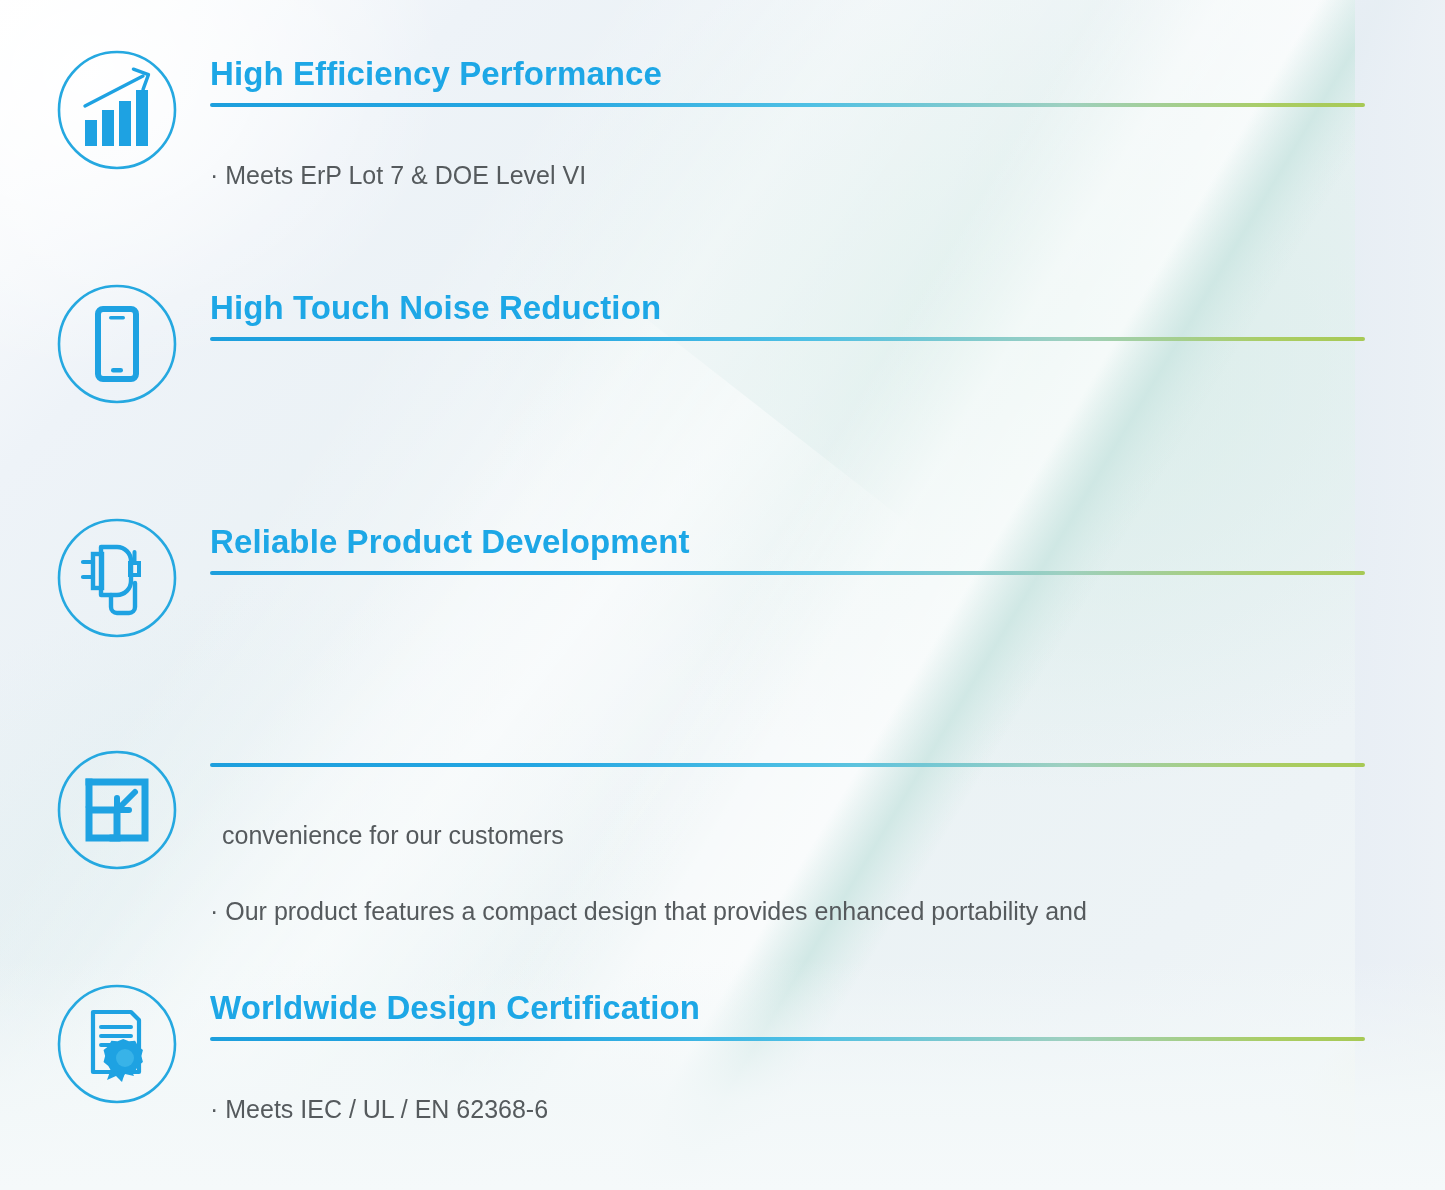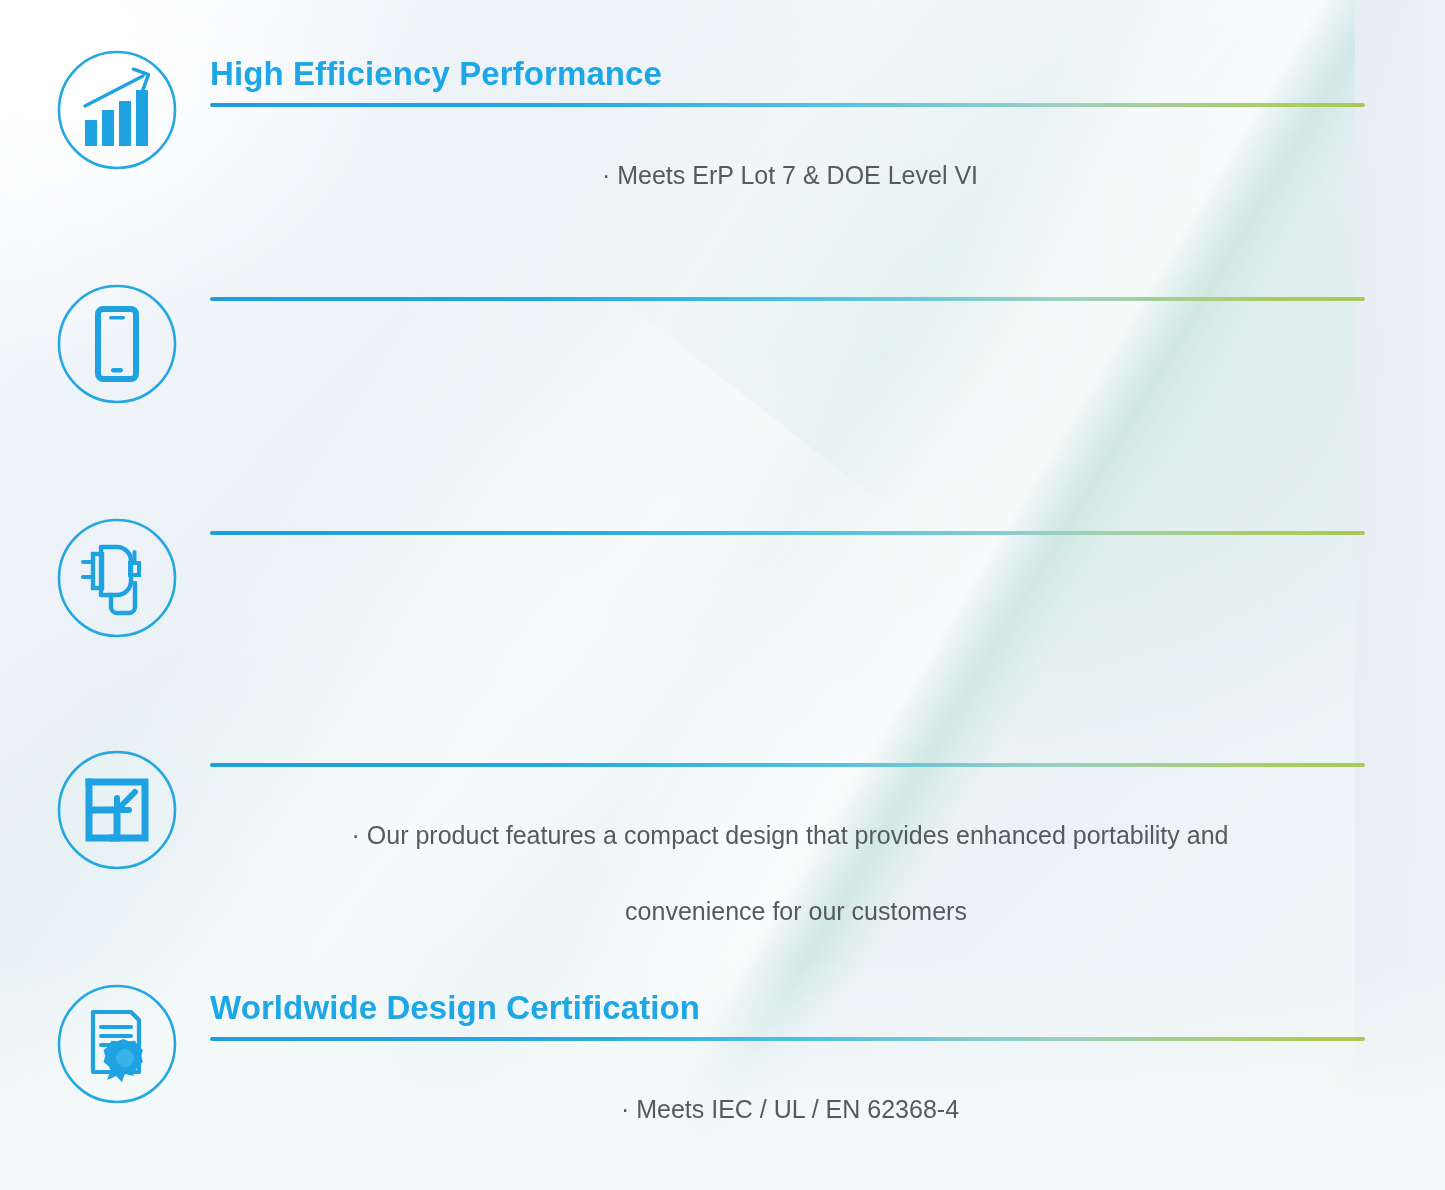--- a/index.html
+++ b/index.html
@@ -130,21 +130,20 @@
     font-size: 25px;
     line-height: 38px;
     color: #555a5d;
     font-weight: 400;
     white-space: pre-line;
   }
   .feature-desc .line {
     display: block;
     text-indent: -12px;
     padding-left: 12px;
-    text-align: center;
   }
 </style>
 </head>
 <body>
 
 <div class="canvas">
 
   <div class="bg-layer bg-wash-teal"></div>
   <div class="bg-layer">
     <div class="band band-c"></div>
@@ -182,80 +181,82 @@
     <div class="feature-row" style="top:282px;">
       <div class="icon-wrap" style="top:0px;">
         <svg class="icon-circle" viewBox="0 0 124 124" xmlns="http://www.w3.org/2000/svg">
           <circle cx="62" cy="62" r="58" fill="none" stroke="#25a8e0" stroke-width="2.6"></circle>
           <rect x="43" y="27" width="38" height="70" rx="5" ry="5" fill="none" stroke="#1ea2e2" stroke-width="6"></rect>
           <rect x="54" y="34" width="16" height="3.5" rx="1.7" fill="#1ea2e2"></rect>
           <rect x="56" y="86" width="12" height="4.5" rx="2.2" fill="#1ea2e2"></rect>
         </svg>
       </div>
       <div class="feature-body" style="top:6px;">
+        <h2 class="feature-title">High Touch Noise Reduction</h2>
         <div class="divider"></div>
         <p class="feature-desc">
         </p>
       </div>
     </div>
 
     <div class="feature-row" style="top:516px;">
       <div class="icon-wrap" style="top:0px;">
         <svg class="icon-circle" viewBox="0 0 124 124" xmlns="http://www.w3.org/2000/svg">
           <circle cx="62" cy="62" r="58" fill="none" stroke="#25a8e0" stroke-width="2.6"></circle>
           <path d="M46 31 h16 a14 14 0 0 1 14 14 v20 a14 14 0 0 1 -14 14 h-16 z" fill="none" stroke="#1ea2e2" stroke-width="4.4" stroke-linejoin="round"></path>
           <rect x="38" y="38" width="9" height="34" fill="none" stroke="#1ea2e2" stroke-width="4.4"></rect>
           <path d="M38 46 h-10 M38 61 h-10" fill="none" stroke="#1ea2e2" stroke-width="4.2" stroke-linecap="round"></path>
           <path d="M56 79 v12 a6 6 0 0 0 6 6 h12 a6 6 0 0 0 6 -6 v-24" fill="none" stroke="#1ea2e2" stroke-width="4.4" stroke-linecap="round" stroke-linejoin="round"></path>
           <rect x="75" y="47" width="9" height="12" fill="none" stroke="#1ea2e2" stroke-width="4"></rect>
           <path d="M79.5 47 v-11" fill="none" stroke="#1ea2e2" stroke-width="4" stroke-linecap="round"></path>
         </svg>
       </div>
       <div class="feature-body" style="top:6px;">
+        <h2 class="feature-title">Reliable Product Development</h2>
         <div class="divider"></div>
         <p class="feature-desc">
         </p>
       </div>
     </div>
 
     <div class="feature-row" style="top:748px;">
       <div class="icon-wrap" style="top:0px;">
         <svg class="icon-circle" viewBox="0 0 124 124" xmlns="http://www.w3.org/2000/svg">
           <circle cx="62" cy="62" r="58" fill="none" stroke="#25a8e0" stroke-width="2.6"></circle>
           <path d="M34 34 h56 v56 h-32" fill="none" stroke="#1ea2e2" stroke-width="7" stroke-linecap="square"></path>
           <path d="M34 34 v22" fill="none" stroke="#1ea2e2" stroke-width="7" stroke-linecap="square"></path>
           <rect x="34" y="62" width="28" height="28" fill="none" stroke="#1ea2e2" stroke-width="7"></rect>
           <path d="M80 44 L62 62" fill="none" stroke="#1ea2e2" stroke-width="6" stroke-linecap="round"></path>
           <path d="M62 62 L62 50 M62 62 L74 62" fill="none" stroke="#1ea2e2" stroke-width="6" stroke-linecap="round"></path>
         </svg>
       </div>
       <div class="feature-body" style="top:6px;">
         <div class="divider"></div>
         <p class="feature-desc">
+          <span class="line" style="text-indent:0;padding-left:12px;">convenience for our customers</span>
           <span class="line">· Our product features a compact design that provides enhanced portability and</span>
-          <span class="line" style="text-indent:0;padding-left:12px;">convenience for our customers</span>
         </p>
       </div>
     </div>
 
     <div class="feature-row" style="top:982px;">
       <div class="icon-wrap" style="top:0px;">
         <svg class="icon-circle" viewBox="0 0 124 124" xmlns="http://www.w3.org/2000/svg">
           <circle cx="62" cy="62" r="58" fill="none" stroke="#25a8e0" stroke-width="2.6"></circle>
           <path d="M38 30 h38 l8 8 v52 h-46 z" fill="none" stroke="#1ea2e2" stroke-width="4.2" stroke-linejoin="round"></path>
           <path d="M46 45 h30 M46 54 h30 M46 63 h22" fill="none" stroke="#1ea2e2" stroke-width="4" stroke-linecap="round"></path>
           <path d="M57 84 l-5 14 l9 -4 l6 6 l5 -16 z" fill="#1ea2e2"></path>
           <path d="M73 80 l6 14 l-9 -2 l-4 7 l-6 -15 z" fill="#1ea2e2"></path>
           <path d="M66 58 l6.2 2.6 l6.7 -.5 l3.3 5.9 l5.2 4.2 l-1.7 6.5 l1.7 6.5 l-5.2 4.2 l-3.3 5.9 l-6.7 -.5 l-6.2 2.6 l-6.2 -2.6 l-6.7 .5 l-3.3 -5.9 l-5.2 -4.2 l1.7 -6.5 l-1.7 -6.5 l5.2 -4.2 l3.3 -5.9 l6.7 .5 z" fill="#1ea2e2" transform="translate(2,-2) scale(0.92) translate(6,6)"></path>
           <circle cx="70" cy="76" r="9" fill="#38b3e8"></circle>
         </svg>
       </div>
       <div class="feature-body" style="top:6px;">
         <h2 class="feature-title">Worldwide Design Certification</h2>
         <div class="divider"></div>
         <p class="feature-desc">
-          <span class="line">· Meets IEC / UL / EN 62368-4</span>
+          <span class="line">· Meets IEC / UL / EN 62368-6</span>
         </p>
       </div>
     </div>
 
   </div>
 </div>
 
 </body></html>

